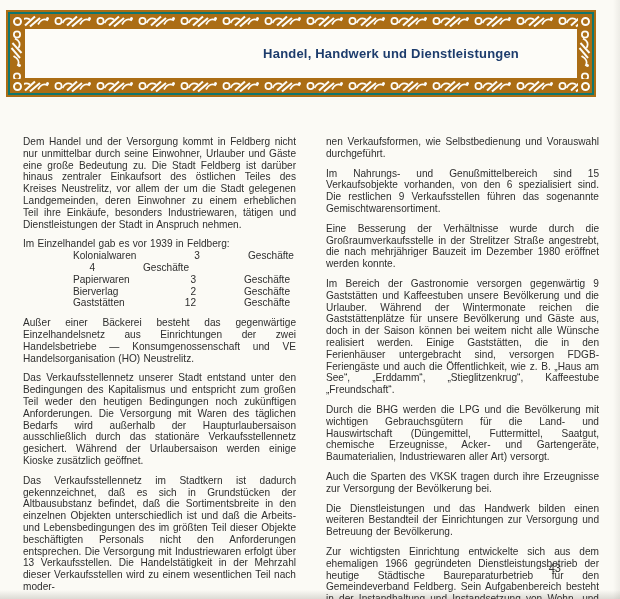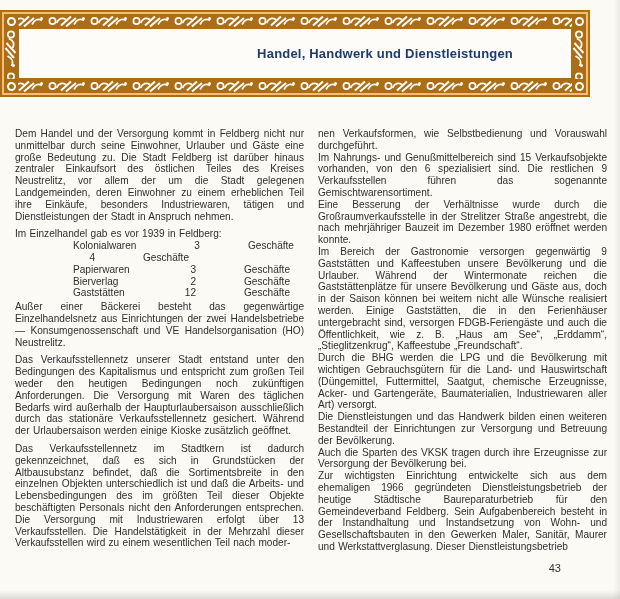--- a/index.html
+++ b/index.html
@@ -19,22 +19,22 @@
     pointer-events:none;
   }
   .page::before{
     content:'';position:absolute;top:0;right:0;bottom:0;width:7px;
     background:linear-gradient(to left, rgba(60,55,45,0.07), rgba(60,55,45,0));
     pointer-events:none;
   }
 
   
   .frame{
-    position:absolute;left:0;top:10px;width:590px;height:87px;
-    border:2px solid #ab6d15;background:#fdba74;box-sizing:border-box;
+    position:absolute;left:6px;top:10px;width:590px;height:87px;
+    border:2px solid #ab6d15;background:#0f766e;box-sizing:border-box;
   }
   .band{position:absolute;inset:2px;}
   .orn{position:absolute;display:block;}
   .orn-top{left:0;top:0;right:0;height:14px;width:100%;}
   .orn-bottom{left:0;bottom:0;right:0;height:14px;width:100%;}
   .orn-left{left:0;top:14px;width:14px;height:53px;}
   .orn-right{right:0;top:14px;width:14px;height:53px;}
   .corner{position:absolute;width:14px;height:14px;background:#ab6d15;}
   .corner::after{content:'';position:absolute;inset:2.5px;border:2px solid #fdfcf8;border-radius:50%;}
   .corner.tl{left:0;top:0;}
@@ -53,21 +53,21 @@
   }
 
   
   .col{
     position:absolute;top:128px;width:289px;
     font-size:10.1px;line-height:11.8px;color:#2e2e2e;
     text-align:justify;word-spacing:0.5px;
   }
   .col-left{left:15px;}
   .col-right{left:318px;}
-  .col p{margin:0;}
+  .col p{margin:8px;}
   .col-left p{margin-bottom:6px;}
   .col-left p.list-intro{margin-bottom:0;}
   .col-right p{margin-bottom:0;}
 
   .shop-table{margin:0 0 2px 0;}
   .shop-row{display:flex;padding-left:58px;gap:43px;}
   .shop-label{flex:1;text-align:left;}
   .shop-count{width:22px;text-align:right;margin-right:5px;}
   .shop-unit{width:60px;text-align:left;}
 
@@ -161,20 +161,20 @@
     <p>Das Verkaufsstellennetz unserer Stadt entstand unter den Bedingungen des Kapitalismus und entspricht zum großen Teil weder den heutigen Bedingungen noch zukünftigen Anforderungen. Die Versorgung mit Waren des täglichen Bedarfs wird außerhalb der Haupturlaubersaison ausschließlich durch das stationäre Verkaufsstellennetz gesichert. Während der Urlaubersaison werden einige Kioske zusätzlich geöffnet.</p>
     <p>Das Verkaufsstellennetz im Stadtkern ist dadurch gekennzeichnet, daß es sich in Grundstücken der Altbausubstanz befindet, daß die Sortimentsbreite in den einzelnen Objekten unterschiedlich ist und daß die Arbeits- und Lebensbedingungen des im größten Teil dieser Objekte beschäftigten Personals nicht den Anforderungen entsprechen. Die Versorgung mit Industriewaren erfolgt über 13 Verkaufsstellen. Die Handelstätigkeit in der Mehrzahl dieser Verkaufsstellen wird zu einem wesentlichen Teil nach moder-</p>
   </div>
 
   <div class="col col-right">
     <p>nen Verkaufsformen, wie Selbstbedienung und Vorauswahl durchgeführt.</p>
     <p>Im Nahrungs- und Genußmittelbereich sind 15 Verkaufsobjekte vorhanden, von den 6 spezialisiert sind. Die restlichen 9 Verkaufsstellen führen das sogenannte Gemischtwarensortiment.</p>
     <p>Eine Besserung der Verhältnisse wurde durch die Großraumverkaufsstelle in der Strelitzer Straße angestrebt, die nach mehrjähriger Bauzeit im Dezember 1980 eröffnet werden konnte.</p>
     <p>Im Bereich der Gastronomie versorgen gegenwärtig 9 Gaststätten und Kaffeestuben unsere Bevölkerung und die Urlauber. Während der Wintermonate reichen die Gaststättenplätze für unsere Bevölkerung und Gäste aus, doch in der Saison können bei weitem nicht alle Wünsche realisiert werden. Einige Gaststätten, die in den Ferienhäuser untergebracht sind, versorgen FDGB-Feriengäste und auch die Öffentlichkeit, wie z. B. „Haus am See“, „Erddamm“, „Stieglitzenkrug“, Kaffeestube „Freundschaft“.</p>
     <p>Durch die BHG werden die LPG und die Bevölkerung mit wichtigen Gebrauchsgütern für die Land- und Hauswirtschaft (Düngemittel, Futtermittel, Saatgut, chemische Erzeugnisse, Acker- und Gartengeräte, Baumaterialien, Industriewaren aller Art) versorgt.</p>
+    <p>Auch die Sparten des VKSK tragen durch ihre Erzeugnisse zur Versorgung der Bevölkerung bei.</p>
     <p>Die Dienstleistungen und das Handwerk bilden einen weiteren Bestandteil der Einrichtungen zur Versorgung und Betreuung der Bevölkerung.</p>
-    <p>Auch die Sparten des VKSK tragen durch ihre Erzeugnisse zur Versorgung der Bevölkerung bei.</p>
     <p>Zur wichtigsten Einrichtung entwickelte sich aus dem ehemaligen 1966 gegründeten Dienstleistungsbetrieb der heutige Städtische Baureparaturbetrieb für den Gemeindeverband Feldberg. Sein Aufgabenbereich besteht in der Instandhaltung und Instandsetzung von Wohn- und Gesellschaftsbauten in den Gewerken Maler, Sanitär, Maurer und Werkstattverglasung. Dieser Dienstleistungsbetrieb</p>
   </div>
 
   <div class="page-number">43</div>
 
 </div>
 
 </body></html>

